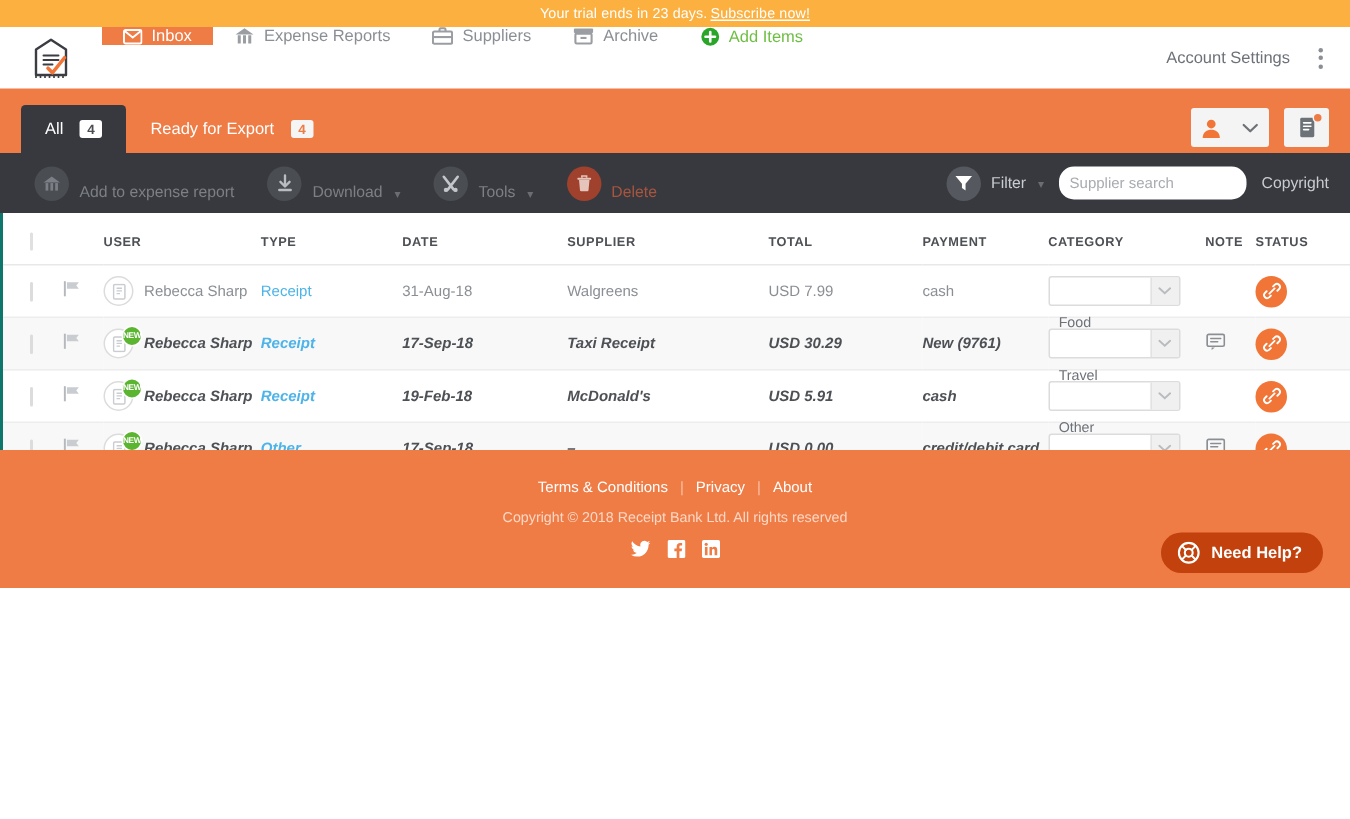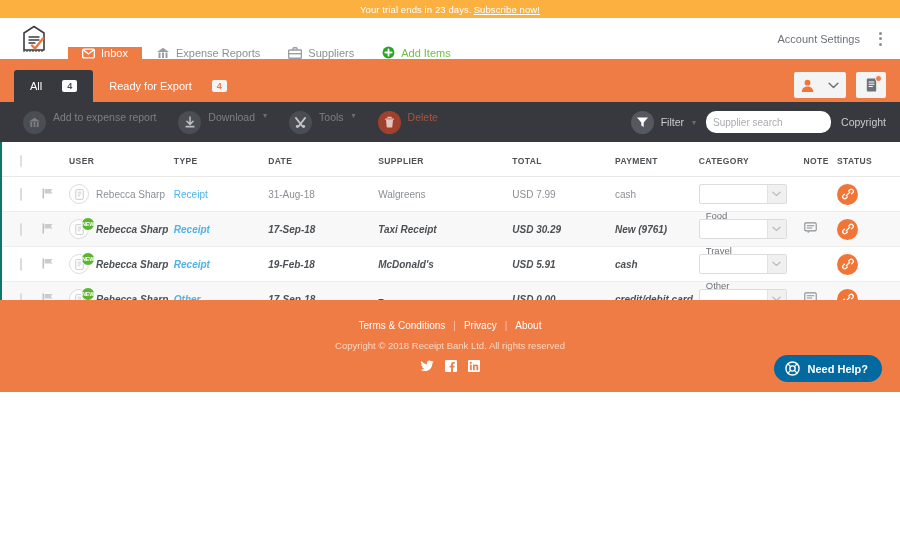--- a/index.html
+++ b/index.html
@@ -18,39 +18,39 @@
     font-size: 9.5px; letter-spacing: .1px;
   }
   .trial-banner .link { color: #ffffff; text-decoration: underline; margin-left: 2px; }
 
   
   .topnav {
     height: 44px; background: #ffffff; display: flex; align-items: stretch;
     border-bottom: 3px solid #ef7b45; position: relative;
   }
   .logo-wrap { width: 68px; display: flex; align-items: center; justify-content: center; }
-  .nav-items { display: flex; align-items: flex-end; flex: 1; }
+  .nav-items { display: flex; align-items: flex-start; flex: 1; }
   .nav-item {
     display: flex; align-items: center; gap: 6px; padding: 0 14px;
     font-size: 11px; color: #8b8f94; cursor: pointer; white-space: nowrap;
   }
   .nav-item.active { background: #ef7b45; color: #ffffff; }
   .nav-item.add { color: #6ebe44; }
   .nav-right { display: flex; align-items: center; gap: 2px; padding-right: 10px; }
   .account-settings { font-size: 11px; color: #6d7278; cursor: pointer; padding: 0 8px; }
   .kebab { width: 20px; display: flex; flex-direction: column; align-items: center; gap: 2.5px; cursor: pointer; }
   .kebab i { width: 3px; height: 3px; background: #8b8f94; border-radius: 50%; display: block; }
 
   
   .tabbar {
     height: 40px; background: #ef7b45; display: flex; align-items: flex-end;
     padding-left: 14px; position: relative;
   }
   .tab {
-    height: 32px; display: flex; align-items: center; gap: 20px;
+    height: 32px; display: flex; align-items: center; gap: 11px;
     padding: 0 16px; font-size: 11px; color: #ffffff; cursor: pointer;
     border-radius: 3px 3px 0 0;
   }
   .tab.active { background: #37393e; }
   .badge {
     background: #ffffff; color: #4a4d52; font-size: 9px; font-weight: bold;
     border-radius: 2px; padding: 1.5px 5px; line-height: 1;
   }
   .tab:not(.active) .badge { background: #f5f5f5; color: #ef7b45; }
   .tabbar-right { margin-left: auto; display: flex; align-items: center; gap: 4px; padding: 0 14px 4px 0; }
@@ -66,21 +66,21 @@
     position: absolute; top: 3px; right: 4px; width: 7px; height: 7px;
     background: #ef7b45; border-radius: 50%; border: 1px solid #f4f4f4;
   }
 
   
   .toolbar {
     height: 40px; background: #37393e; display: flex; align-items: center;
     padding: 0 14px; gap: 4px;
   }
   .tool-btn {
-    display: flex; align-items: flex-start; gap: 7px; padding: 0 9px;
+    display: flex; align-items: flex-end; gap: 7px; padding: 0 9px;
     font-size: 10.5px; color: #7c7f85; cursor: pointer; white-space: nowrap;
   }
   .tool-btn.delete { color: #a8553f; }
   .circ {
     width: 23px; height: 23px; border-radius: 50%; background: #4a4d52;
     display: flex; align-items: center; justify-content: center; flex: none;
   }
   .circ.red { background: #a0412e; }
   .caret { font-size: 8px; color: #6a6d73; margin-left: 1px; }
   .toolbar-right { margin-left: auto; display: flex; align-items: center; gap: 10px; }
@@ -167,21 +167,21 @@
     height: 92px; background: #ef7b45; display: flex; flex-direction: column;
     align-items: center; justify-content: center; gap: 9px; position: relative;
   }
   .flinks { display: flex; align-items: center; gap: 8px; font-size: 10px; color: #ffffff; }
   .flinks a { color: #ffffff; text-decoration: none; cursor: pointer; }
   .flinks .sep { color: #f8c2a6; }
   .copy { font-size: 9.5px; color: #fbd8c5; }
   .socials { display: flex; align-items: center; gap: 11px; }
   .soc { cursor: pointer; display: flex; }
   .help-btn {
-    position: absolute; right: 18px; bottom: 10px; background: #0369a1;
+    position: absolute; right: 18px; bottom: 10px; background: #c2410c;
     border-radius: 14px; height: 27px; display: flex; align-items: center;
     gap: 7px; padding: 0 14px 0 11px; color: #ffffff; font-size: 11px;
     font-weight: bold; cursor: pointer;
   }
 </style>
 </head>
 <body>
 
 <div class="app">
 
@@ -216,20 +216,28 @@
         </svg>
         <span>Expense Reports</span>
       </div>
       <div class="nav-item">
         <svg width="14" height="12" viewBox="0 0 14 12">
           <rect x="0.6" y="3" width="12.8" height="8.2" rx="1" fill="none" stroke="#9a9ea3" stroke-width="1.4"></rect>
           <path d="M5 3 V1.6 a.8.8 0 0 1 .8-.8h2.4a.8.8 0 0 1 .8.8V3" fill="none" stroke="#9a9ea3" stroke-width="1.4"></path>
           <rect x="0.6" y="6" width="12.8" height="1.4" fill="#9a9ea3"></rect>
         </svg>
         <span>Suppliers</span>
+      </div>
+      <div class="nav-item">
+        <svg width="14" height="12" viewBox="0 0 14 12">
+          <rect x="0.6" y="1" width="12.8" height="3" rx=".6" fill="#9a9ea3"></rect>
+          <rect x="1.6" y="4.4" width="10.8" height="6.6" rx=".8" fill="none" stroke="#9a9ea3" stroke-width="1.4"></rect>
+          <rect x="5" y="6.6" width="4" height="1.4" fill="#9a9ea3"></rect>
+        </svg>
+        <span>Archive</span>
       </div>
       <div class="nav-item add">
         <svg width="13" height="13" viewBox="0 0 14 14">
           <circle cx="7" cy="7" r="6.4" fill="#29a529"></circle>
           <path d="M7 3.6 V10.4 M3.6 7 H10.4" stroke="#ffffff" stroke-width="1.9" stroke-linecap="round"></path>
         </svg>
         <span>Add Items</span>
       </div>
     </div>
     <div class="nav-right">

